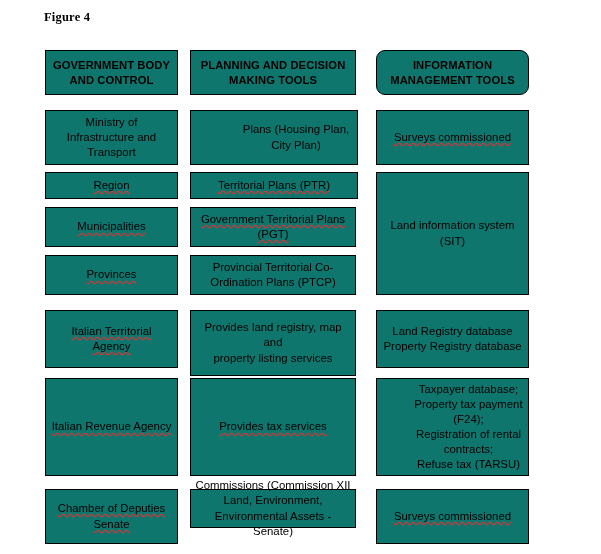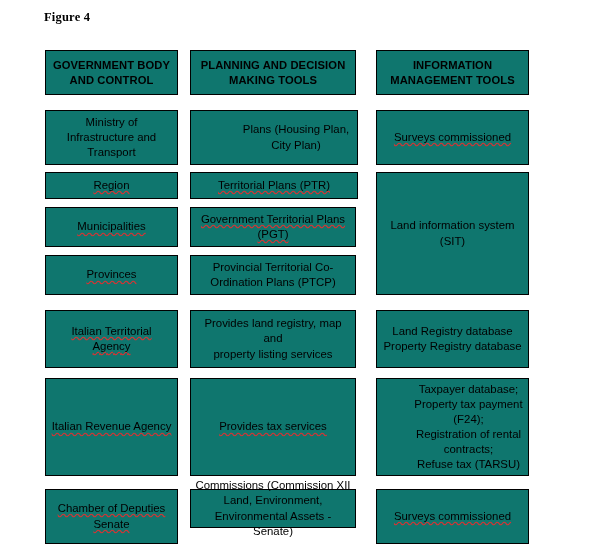--- a/index.html
+++ b/index.html
@@ -77,21 +77,21 @@
 
 <div class="diagram" id="diagram">
     <div class="cell header" style="left: 45px; top: 50px; width: 133px; height: 45px;">
       <span class="txt">GOVERNMENT BODY
 AND CONTROL</span>
     </div>
     <div class="cell header" style="left: 190px; top: 50px; width: 166px; height: 45px;">
       <span class="txt">PLANNING AND DECISION
 MAKING TOOLS</span>
     </div>
-    <div class="cell header" style="left: 376px; top: 50px; width: 153px; height: 45px;">
+    <div class="cell header" style="left: 376px; top: 50px; width: 153px; height: 45px; border-radius: 9px;">
       <span class="txt">INFORMATION
 MANAGEMENT TOOLS</span>
     </div>
     <div class="cell" style="left: 45px; top: 110px; width: 133px; height: 55px;">
       <span class="txt">Ministry of
 Infrastructure and
 Transport</span>
     </div>
     <div class="cell" style="left: 190px; top: 110px; width: 168px; height: 55px; padding-left: 48px;">
       <span class="txt">Plans (Housing Plan, City Plan)</span>
@@ -120,21 +120,21 @@
       <span class="txt">Provinces</span>
     </div>
     <div class="cell" style="left: 190px; top: 255px; width: 166px; height: 40px;">
       <span class="txt">Provincial Territorial Co-
 Ordination Plans (PTCP)</span>
     </div>
     <div class="cell spell" style="left: 45px; top: 310px; width: 133px; height: 58px;">
       <span class="txt">Italian Territorial
 Agency</span>
     </div>
-    <div class="cell" style="left: 190px; top: 310px; width: 166px; height: 58px;">
+    <div class="cell" style="left: 190px; top: 310px; width: 166px; height: 66px;">
       <span class="txt">Provides land registry, map and
 property listing services</span>
     </div>
     <div class="cell" style="left: 376px; top: 310px; width: 153px; height: 58px;">
       <span class="txt">Land Registry database
 Property Registry database</span>
     </div>
     <div class="cell spell" style="left: 45px; top: 378px; width: 133px; height: 98px;">
       <span class="txt">Italian Revenue Agency</span>
     </div>

